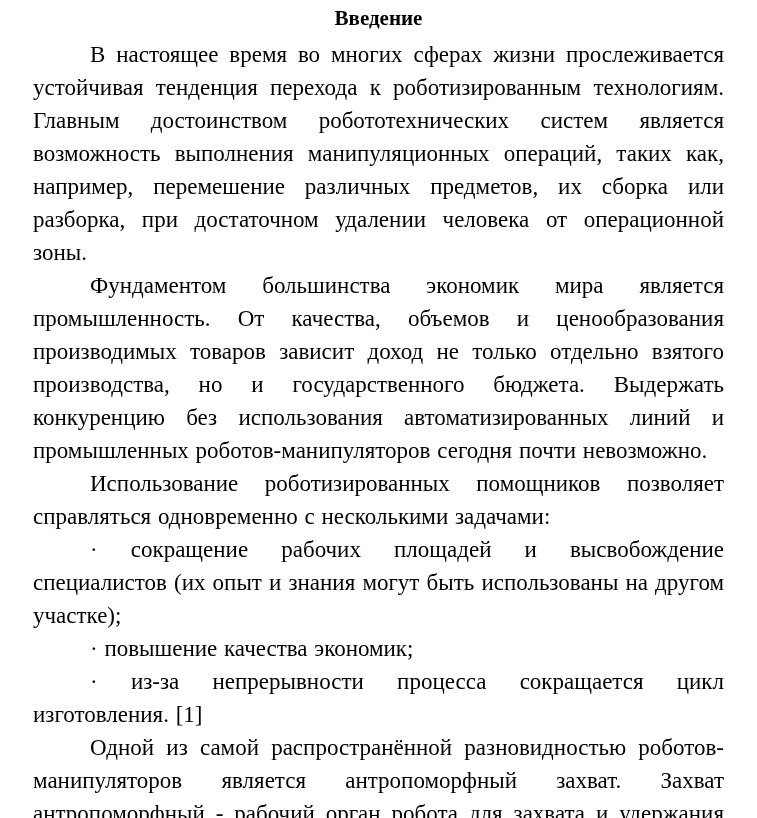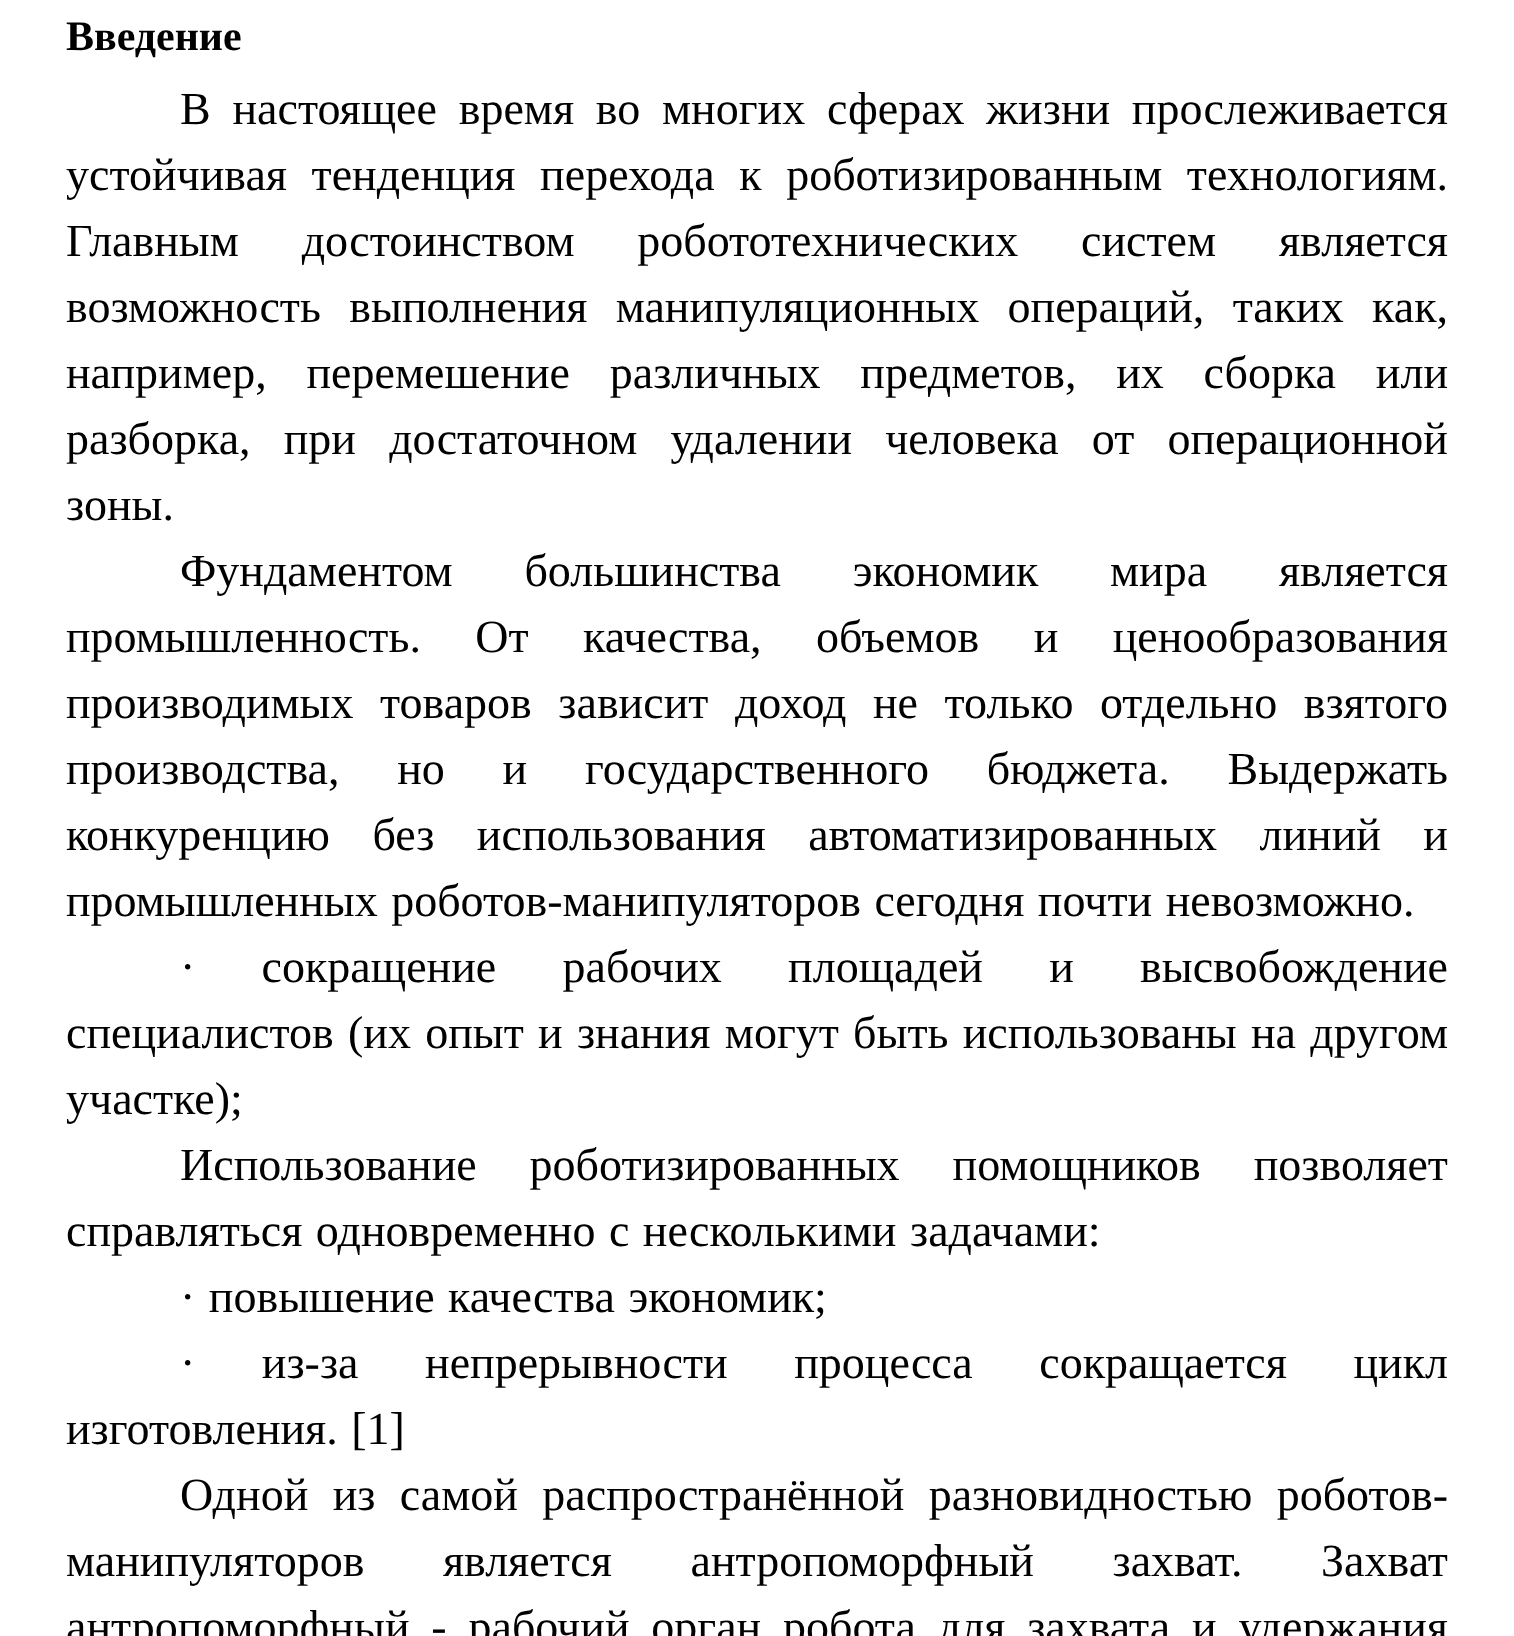--- a/index.html
+++ b/index.html
@@ -19,44 +19,44 @@
     width: 757px;
     height: 818px;
     padding: 4px 33px 0 33px;
     background: #ffffff;
   }
   .doc-heading {
     font-size: 21px;
     font-weight: bold;
     line-height: 28px;
     margin: 0 0 6px 0;
-    text-align: left;
+    text-align: center;
   }
   .para {
     font-size: 23px;
     line-height: 33px;
     margin: 0;
     text-align: justify;
     text-indent: 57px;
     word-spacing: 1px;
   }
 </style>
 </head>
 <body>
 
 <div class="page">
   <h1 class="doc-heading">Введение</h1>
 
   <p class="para">В настоящее время во многих сферах жизни прослеживается устойчивая тенденция перехода к роботизированным технологиям. Главным достоинством робототехнических систем является возможность выполнения манипуляционных операций, таких как, например, перемешение различных предметов, их сборка или разборка, при достаточном удалении человека от операционной зоны.</p>
 
   <p class="para">Фундаментом большинства экономик мира является промышленность. От качества, объемов и ценообразования производимых товаров зависит доход не только отдельно взятого производства, но и государственного бюджета. Выдержать конкуренцию без использования автоматизированных линий и промышленных роботов-манипуляторов сегодня почти невозможно.</p>
 
+  <p class="para">Использование роботизированных помощников позволяет справляться одновременно с несколькими задачами:</p>
+
   <p class="para">· сокращение рабочих площадей и высвобождение специалистов (их опыт и знания могут быть использованы на другом участке);</p>
-
-  <p class="para">Использование роботизированных помощников позволяет справляться одновременно с несколькими задачами:</p>
 
 
   <p class="para">· повышение качества экономик;</p>
 
   <p class="para">· из-за непрерывности процесса сокращается цикл изготовления. [1]</p>
 
   <p class="para">Одной из самой распространённой разновидностью роботов-манипуляторов является антропоморфный захват. Захват антропоморфный - рабочий орган робота для захвата и удержания различных по конфигурации предметов, обладающий свойством (способностью) двигаться подобно руке человека.</p>
 </div>
 
 </body></html>

